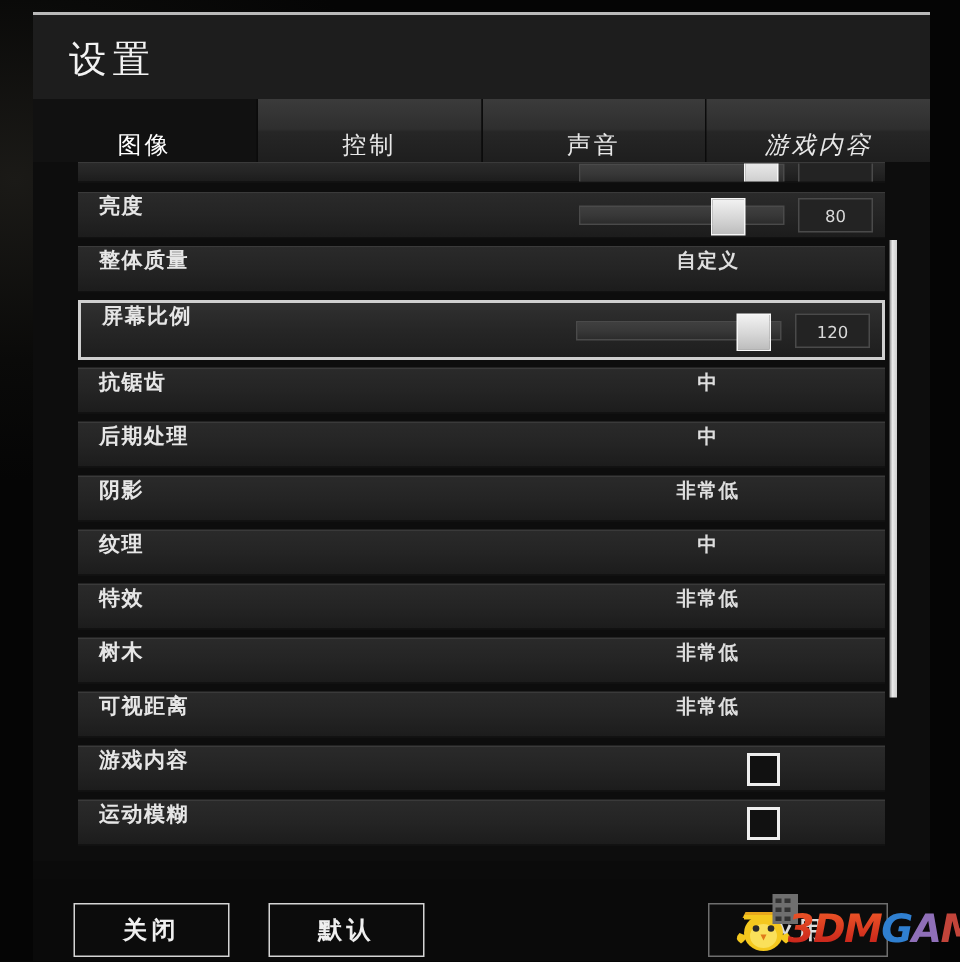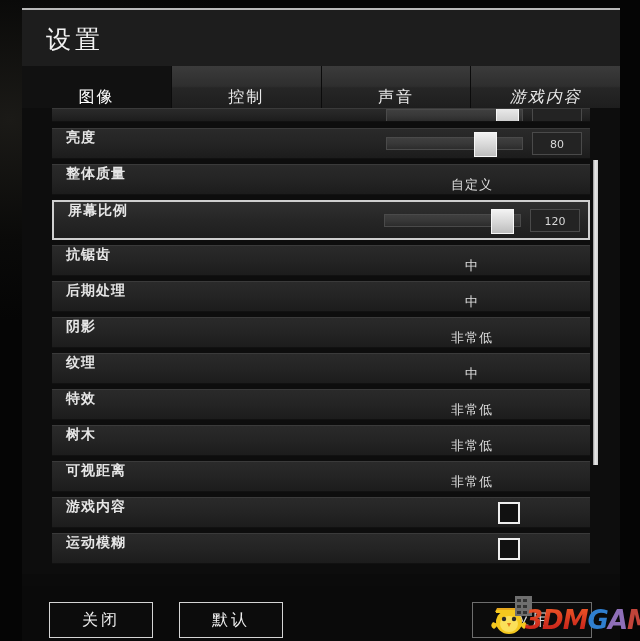--- a/index.html
+++ b/index.html
@@ -123,23 +123,22 @@
     font-weight: bold;
     white-space: nowrap;
   }
   .row-value {
     position: absolute;
     left: 0; right: 0;
     text-align: center;
     font-size: 13px;
     letter-spacing: 1px;
     color: #dedede;
-    font-weight: normal;
+    font-weight: bold;
     pointer-events: none;
-    margin-top: 11px;
   }
   .row-value.shift {
     left: 50%;
     right: auto;
     width: 260px;
     text-align: center;
   }
 
   
   .section-header {
@@ -245,20 +244,21 @@
     background: #0c0c0c;
     border: 1px solid #d5d5d5;
     box-sizing: border-box;
     display: flex;
     align-items: center;
     justify-content: center;
     font-size: 16px;
     letter-spacing: 3px;
     color: #f0f0f0;
     cursor: pointer;
+    font-weight: bold;
   }
   #btn-close { left: 27px; width: 104px; }
   #btn-default { left: 157px; width: 104px; }
   #btn-apply {
     left: 450px;
     width: 120px;
     border-color: #6e6e6e;
     color: #dcdcdc;
   }
 

